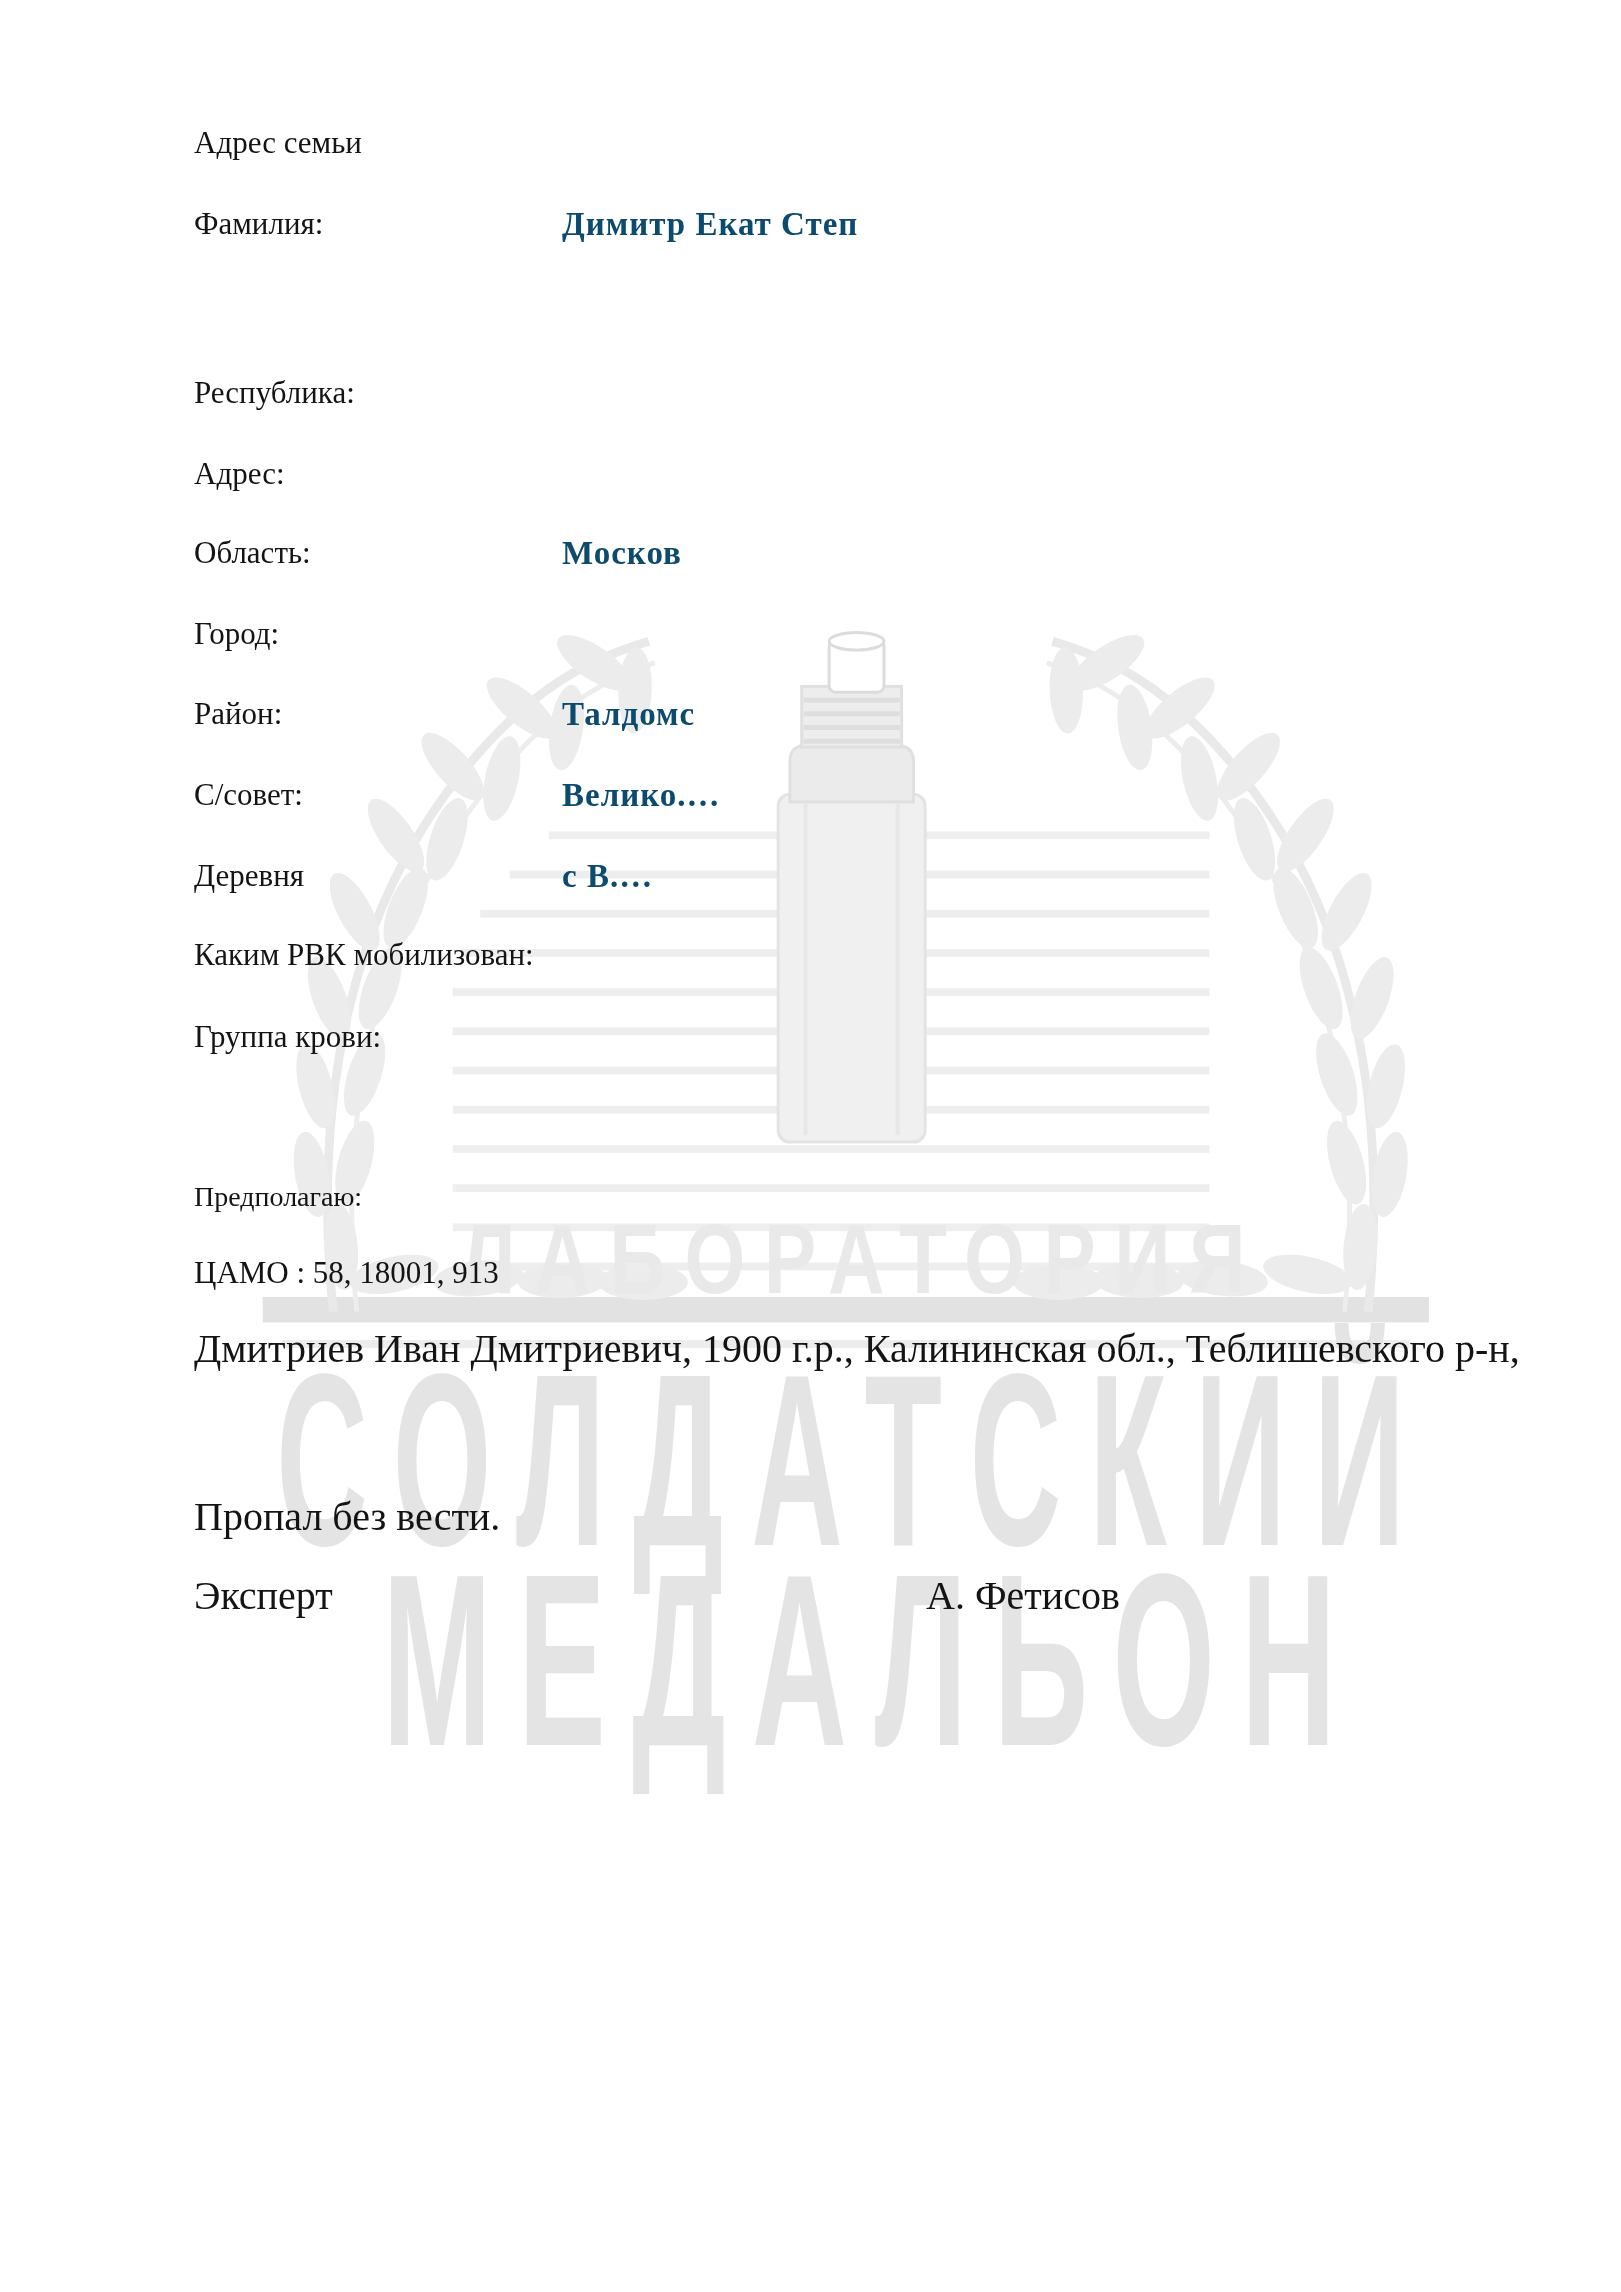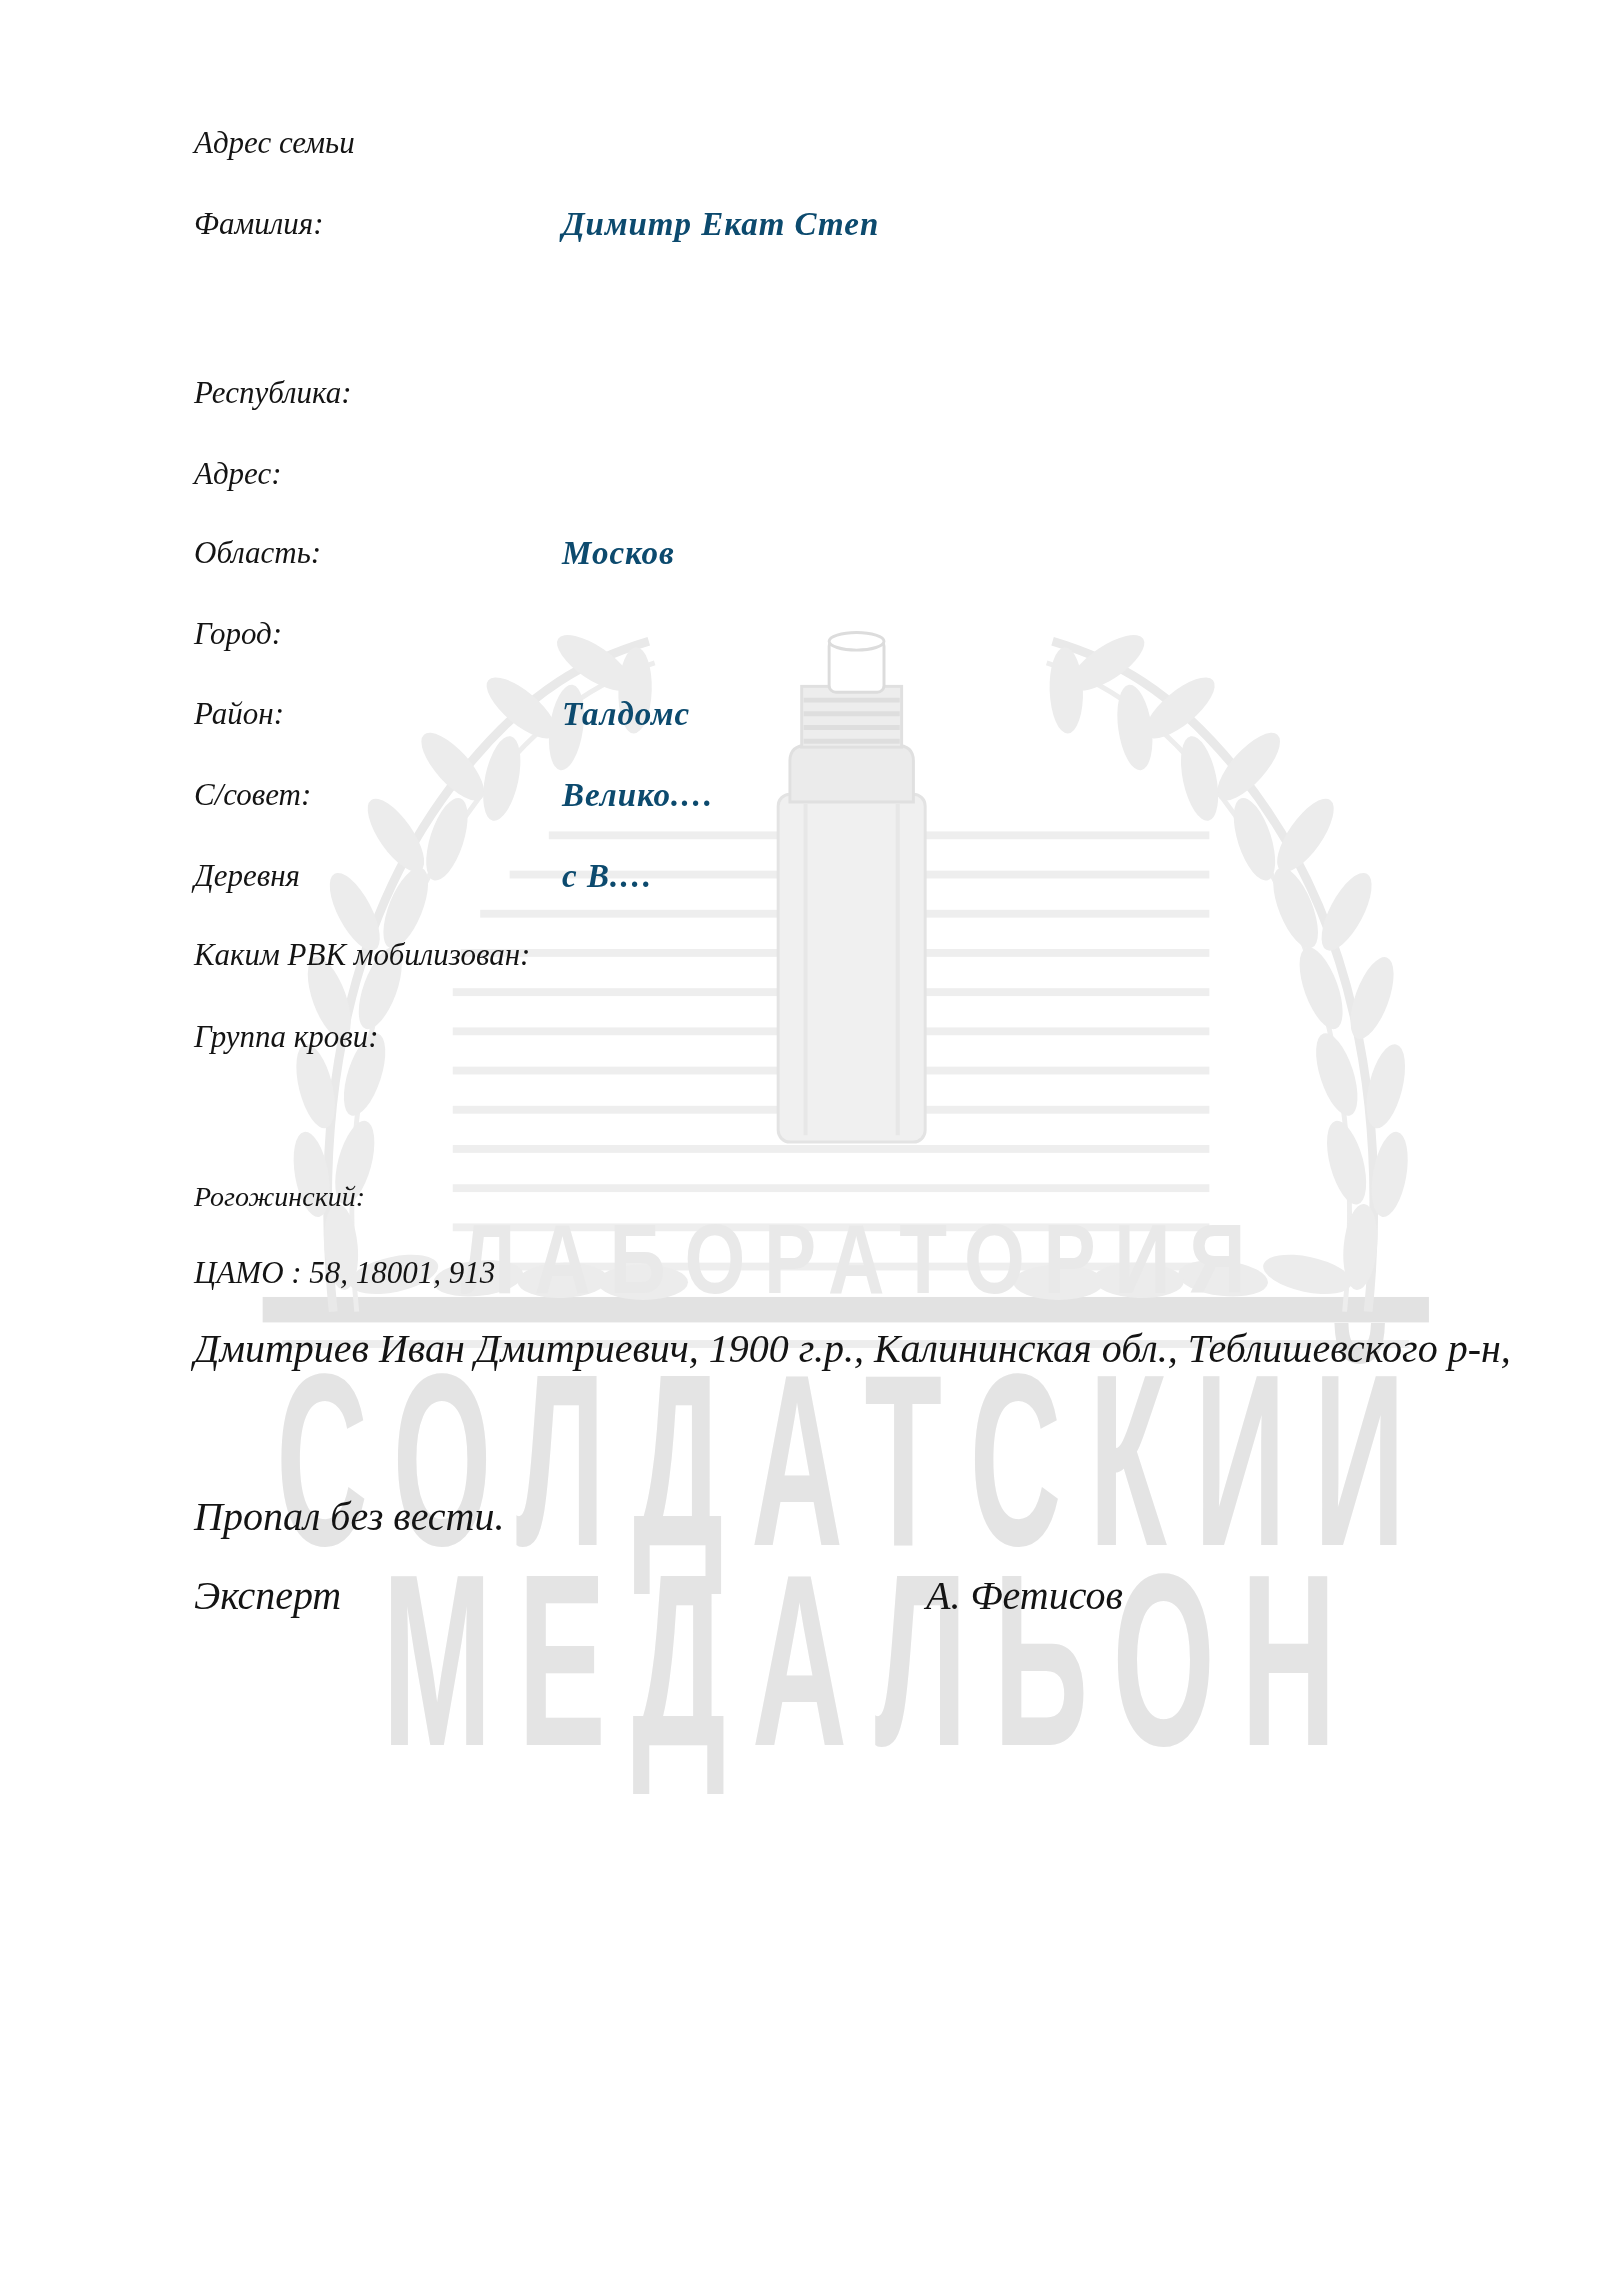--- a/index.html
+++ b/index.html
@@ -5,21 +5,21 @@
   html,body{margin:0;padding:0;background:#888;}
   #page{
     position:relative;
     width:1621px;height:2293px;
     background:#ffffff;
     overflow:hidden;
     font-family:"Liberation Serif", serif;
     color:#141414;
   }
   #watermark{position:absolute;left:0;top:0;z-index:0;}
-  #content{position:absolute;left:0;top:0;width:100%;height:100%;z-index:1;font-style:italic;}
+  #content{position:absolute;left:0;top:0;width:100%;height:100%;z-index:1;}
   .row{position:absolute;left:194px;white-space:nowrap;}
   .lbl{font-size:31px;color:#141414;}
   .val{position:absolute;left:368px;top:0;font-size:33px;font-weight:bold;letter-spacing:1px;white-space:nowrap;color:#0c4a6e;}
   .para-line{position:absolute;left:194px;font-size:40px;white-space:nowrap;color:#141414;}
   .small{font-size:28px;}
   .sig{position:absolute;font-size:40px;white-space:nowrap;color:#141414;}
   .wm-text{font-family:"Liberation Sans", sans-serif;font-weight:bold;}
 </style>
 </head>
 <body>
@@ -141,21 +141,21 @@
 
     <div class="row" style="top:937px">
       <span class="lbl">Каким РВК мобилизован:</span>
     </div>
 
     <div class="row" style="top:1019px">
       <span class="lbl">Группа крови:</span>
     </div>
 
     <div class="row small" style="top:1181px">
-      <span class="lbl small">Рогожинский:</span>
+      <span class="lbl small">Предполагаю:</span>
     </div>
 
     <div class="row" style="top:1255px">
       <span class="lbl">ЦАМО : 58, 18001, 913</span>
     </div>
 
     <div class="para-line" style="top:1325px">Дмитриев Иван Дмитриевич, 1900 г.р., Калининская обл., Теблишевского р-н,</div>
 
     <div class="para-line" style="top:1493px">Пропал без вести.</div>
 

